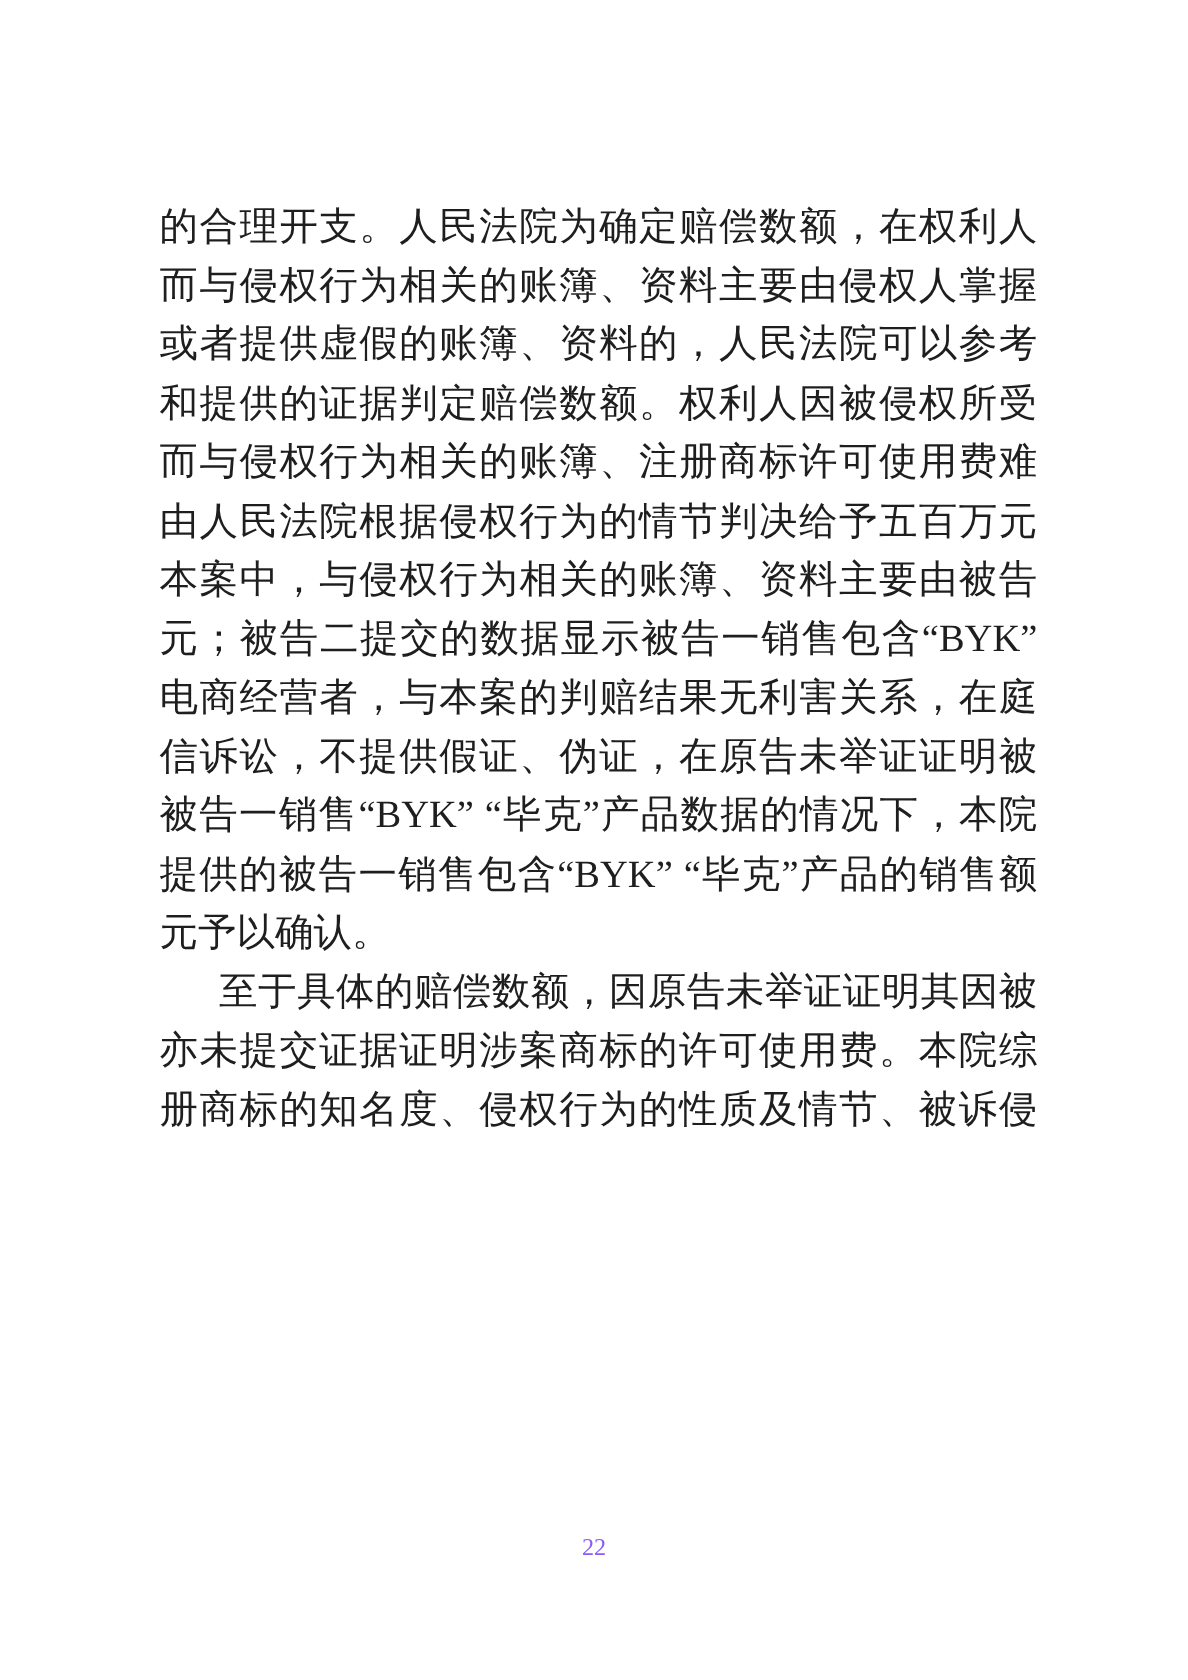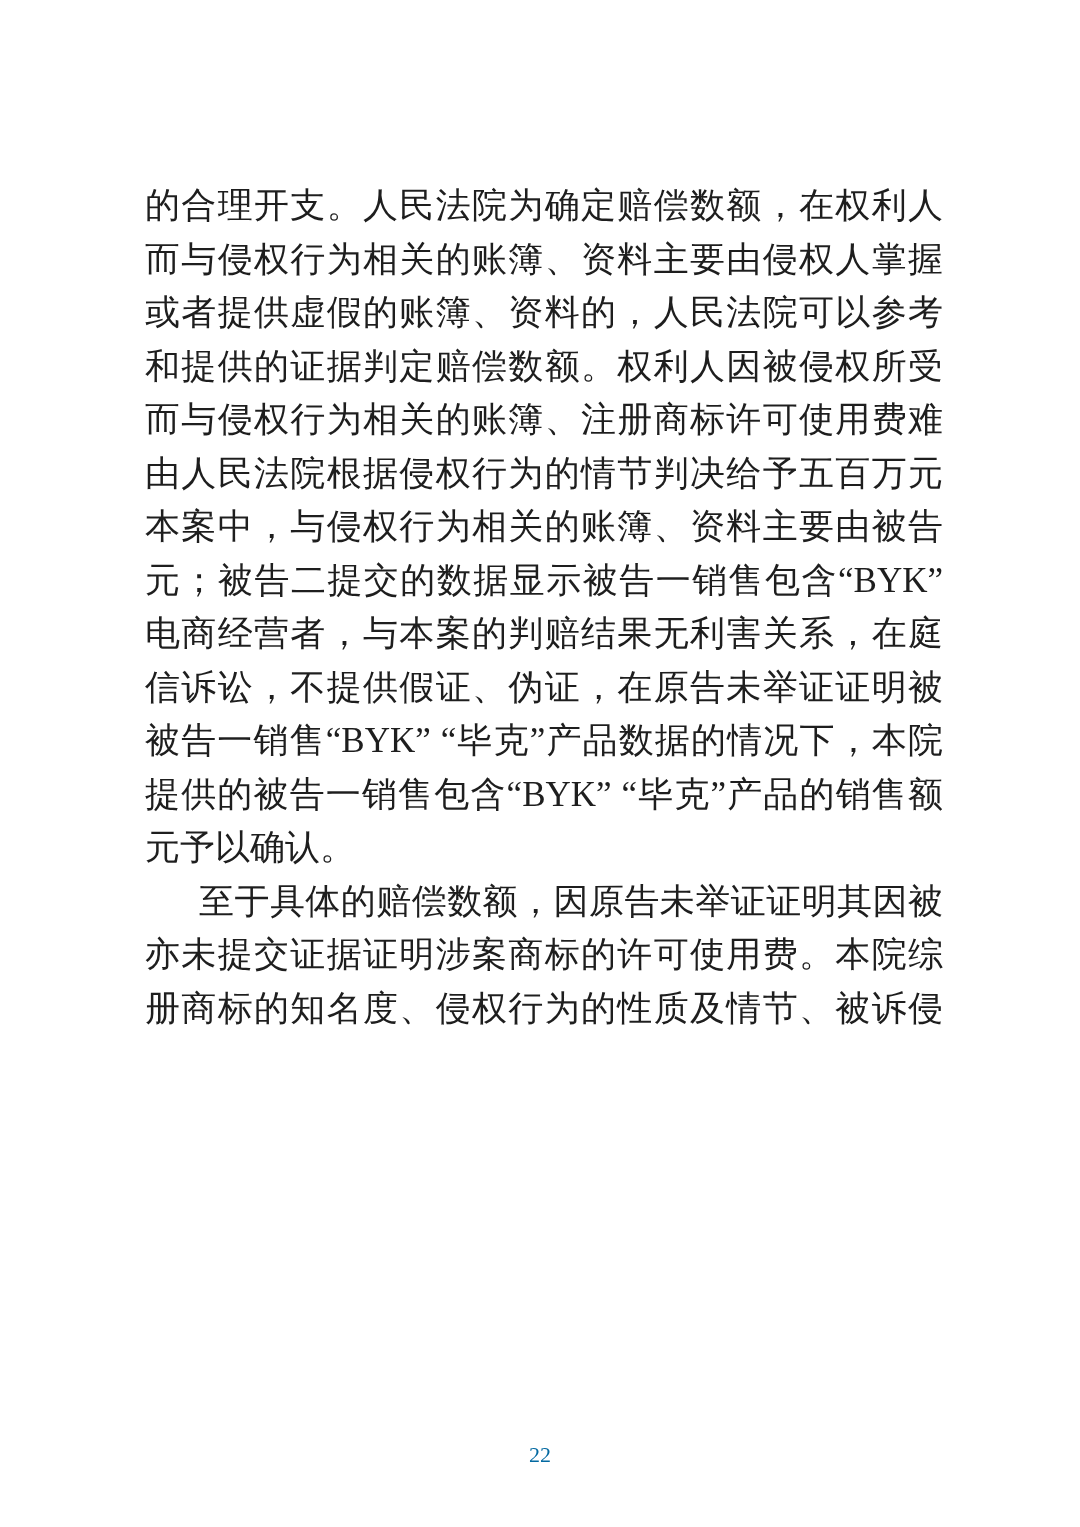--- a/index.html
+++ b/index.html
@@ -38,22 +38,21 @@
   .line.indent {
     text-indent: 54px;
   }
   .page-number {
     position: absolute;
     top: 1394px;
     left: 0;
     width: 100%;
     text-align: center;
     font-size: 22px;
-    color: #0369a1;
-    margin-top: 48px;
+    color: #8b5cf6;
   }
 </style>
 </head>
 <body>
 
 <div class="page">
 
   <div class="text-block">
 
     <div class="line">的合理开支。人民法院为确定赔偿数额，在权利人已经尽力举证，</div>

